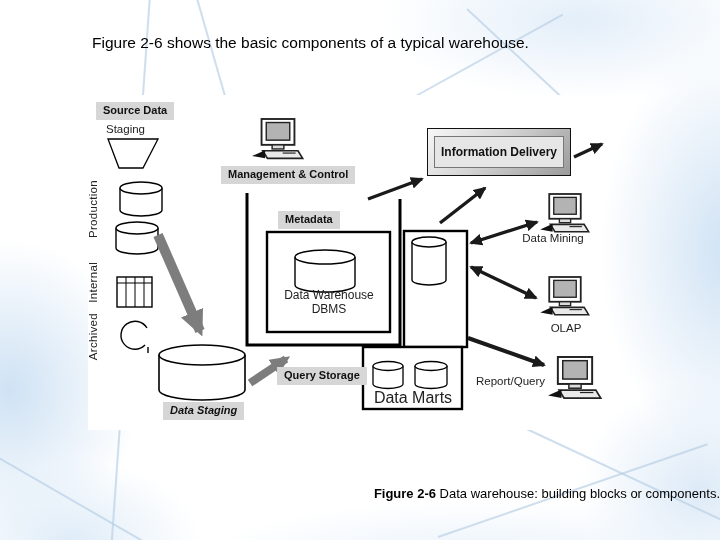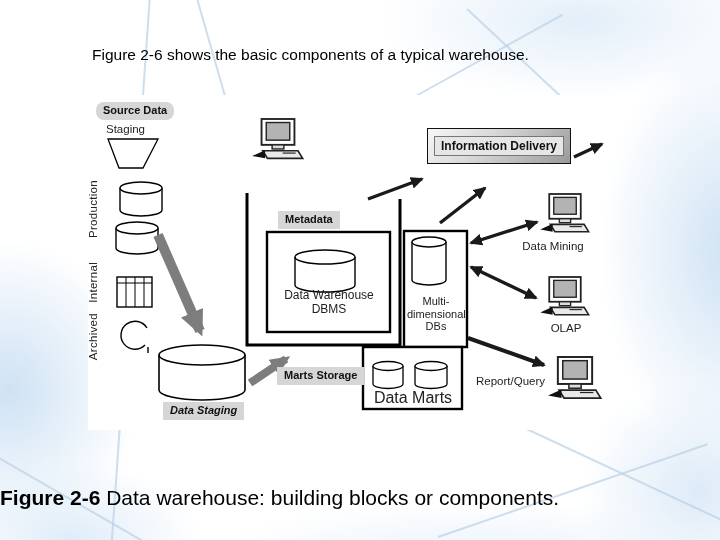--- a/index.html
+++ b/index.html
@@ -5,26 +5,26 @@
   html,body{margin:0;padding:0;}
   body{
     width:720px;height:540px;position:relative;overflow:hidden;
     background:#ffffff;
     font-family:"Liberation Sans", sans-serif;
     color:#111;
   }
   .blob{position:absolute;pointer-events:none;}
   .dline{position:absolute;background:#b9d0e6;opacity:.7;}
   .heading{
-    position:absolute;left:92px;top:46px;width:560px;
+    position:absolute;left:92px;top:34px;width:560px;
     font-size:15.5px;color:#000;z-index:3;
   }
   .caption{
-    position:absolute;left:0;top:486px;width:720px;text-align:left;
-    font-size:21px;color:#000;z-index:3;
+    position:absolute;left:0;top:486px;width:720px;text-align:right;
+    font-size:13px;color:#000;z-index:3;
   }
   .caption .pfx{font-weight:bold;}
   .panel{
     position:absolute;left:88px;top:95px;width:512px;height:335px;
     background:#ffffff;z-index:2;
   }
   .panel svg{position:absolute;left:0;top:0;overflow:visible;}
   .glabel{
     position:absolute;background:#d6d6d6;color:#111;
     font-weight:bold;font-size:11px;line-height:1.25;
@@ -32,21 +32,21 @@
   }
   .plain{
     position:absolute;font-size:11.5px;color:#222;z-index:4;line-height:1.15;
   }
   .ctr{text-align:center;}
   .vlabel{
     position:absolute;writing-mode:vertical-rl;transform:rotate(180deg);
     font-size:11.5px;color:#222;z-index:4;letter-spacing:.3px;
   }
   .bevelbox{
-    position:absolute;left:339px;top:33px;width:144px;height:36px;
+    position:absolute;left:339px;top:33px;width:144px;height:48px;
     border:1px solid #111;
     background:linear-gradient(135deg,#f7f7f7 0%,#d8d8d8 40%,#9a9a9a 100%);
     box-sizing:border-box;z-index:4;
   }
   .bevelbox .inner{
     position:absolute;left:6px;top:7px;right:6px;bottom:7px;
     background:#e6e6e6;border:1px solid #777;
     display:flex;align-items:center;justify-content:center;
     font-weight:bold;font-size:12px;white-space:nowrap;
   }
@@ -158,38 +158,38 @@
     <line x1="383" y1="148" x2="449" y2="127" stroke="#1a1a1a" stroke-width="3.4" marker-start="url(#ah)" marker-end="url(#ah)"></line>
     <line x1="383" y1="172" x2="448" y2="203" stroke="#1a1a1a" stroke-width="3.4" marker-start="url(#ah)" marker-end="url(#ah)"></line>
     <line x1="380" y1="243" x2="456" y2="270" stroke="#1a1a1a" stroke-width="4" marker-end="url(#ah)"></line>
 
     <use href="#pc" x="164" y="24" width="52" height="47"></use>
     <use href="#pc" x="452" y="99" width="50" height="45"></use>
     <use href="#pc" x="452" y="182" width="50" height="45"></use>
     <use href="#pc" x="460" y="262" width="54" height="49"></use>
   </svg>
 
-  <div class="glabel" style="left:8px;top:7px;border-radius:8px;">Source Data</div>
+  <div class="glabel" style="left:8px;top:7px;">Source Data</div>
   <div class="plain" style="left:18px;top:28px;">Staging</div>
   <div class="vlabel" style="left:-1px;top:85px;">Production</div>
   <div class="vlabel" style="left:-1px;top:167px;">Internal</div>
   <div class="vlabel" style="left:-1px;top:218px;">Archived</div>
 
+  <div class="glabel" style="left:133px;top:71px;">Management &amp; Control</div>
   <div class="glabel" style="left:190px;top:116px;">Metadata</div>
   <div class="plain ctr" style="left:182px;top:194px;width:118px;font-size:12px;">Data Warehouse DBMS</div>
-  <div class="plain ctr" style="left:319px;top:200px;width:58px;font-size:11px;">Multi-dimensional DBs</div>
   <div class="plain ctr" style="left:280px;top:294px;width:90px;font-size:16px;">Data Marts</div>
 
-  <div class="glabel" style="left:189px;top:272px;">Marts Storage</div>
+  <div class="glabel" style="left:189px;top:272px;">Query Storage</div>
   <div class="glabel" style="left:75px;top:307px;font-style:italic;">Data Staging</div>
 
   <div class="bevelbox">
     <div class="inner">Information Delivery</div>
   </div>
 
-  <div class="plain ctr" style="left:425px;top:145px;width:80px;">Data Mining</div>
+  <div class="plain ctr" style="left:425px;top:137px;width:80px;">Data Mining</div>
   <div class="plain ctr" style="left:450px;top:227px;width:56px;">OLAP</div>
   <div class="plain" style="left:388px;top:280px;white-space:nowrap;">Report/Query</div>
 </div>
 
 <div class="caption">
   <span class="pfx">Figure 2-6</span><span> Data warehouse: building blocks or components.</span>
 </div>
 
 </body></html>

